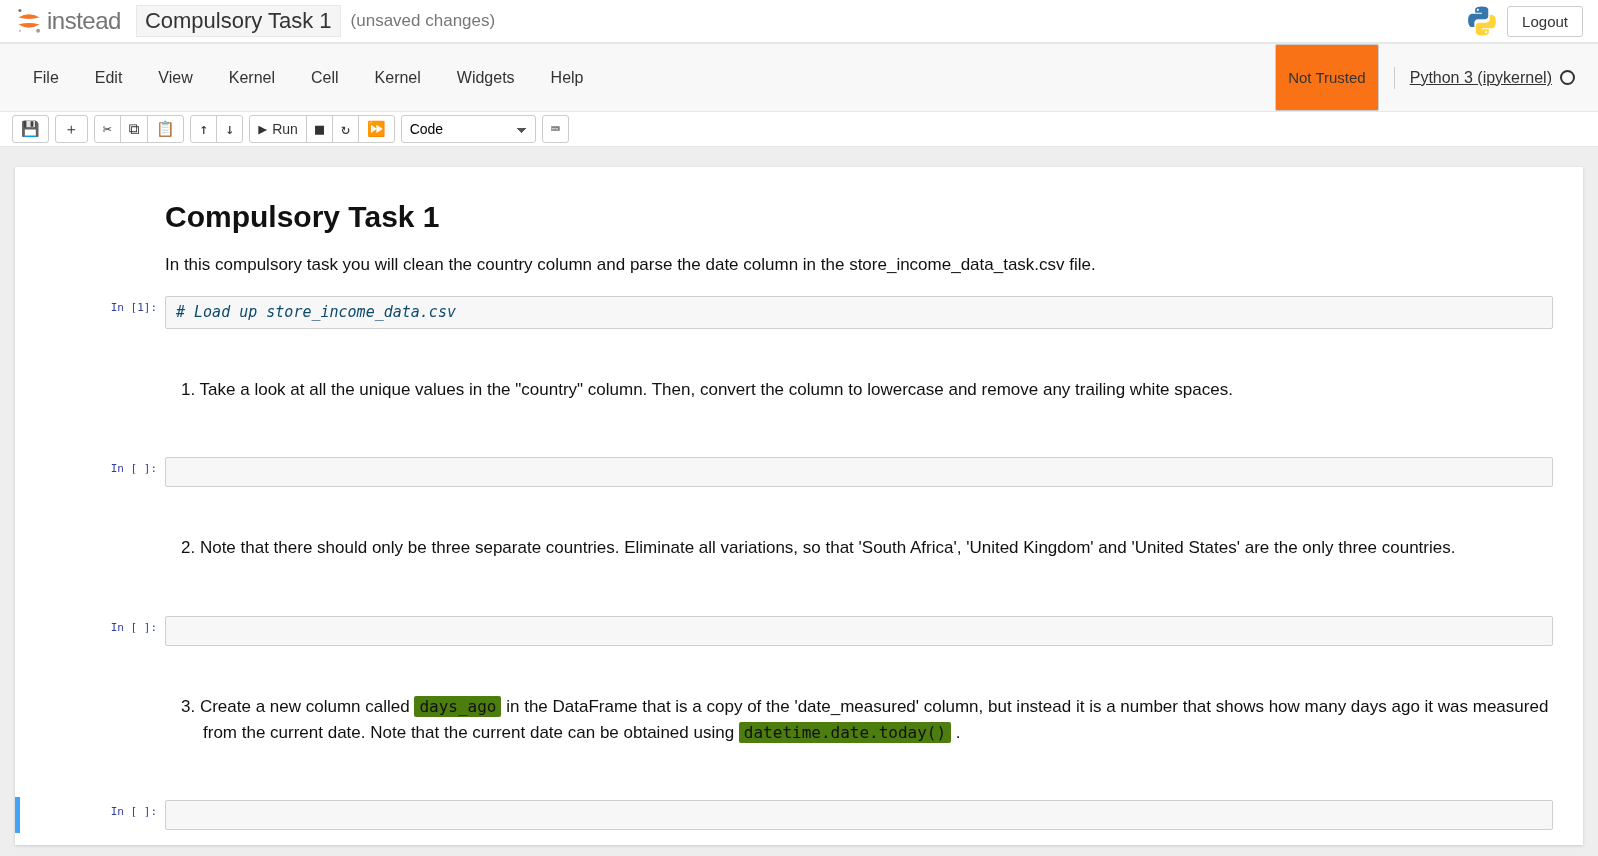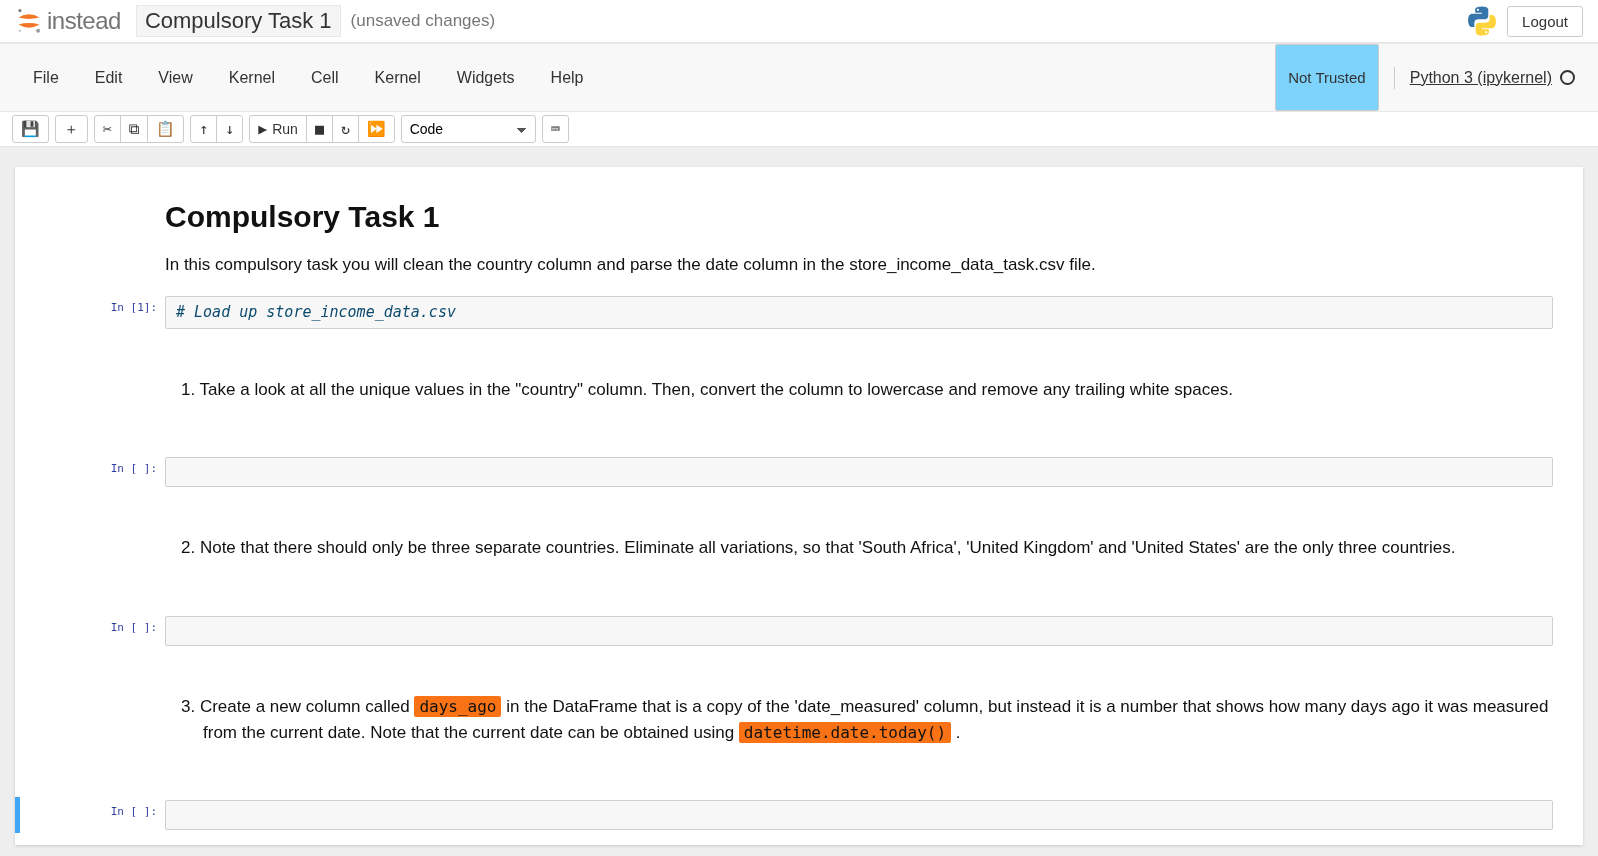--- a/index.html
+++ b/index.html
@@ -13,21 +13,21 @@
 .notebook-name { font-size: 22px; color: #333; background: #f5f5f5; border: 1px solid #e7e7e7; padding: 2px 8px; margin-right: 10px; cursor: pointer; }
 .save-status { font-size: 17px; color: #777; }
 .header-right { margin-left: auto; display: flex; align-items: center; gap: 10px; }
 .python-logo { width: 30px; height: 30px; }
 .logout-btn { padding: 6px 14px; border: 1px solid #ccc; border-radius: 3px; background: #fff; font-size: 15px; color: #333; cursor: pointer; }
 
 
 .menubar { display: flex; align-items: center; padding: 0 15px; border-bottom: 1px solid #e7e7e7; background: #f8f8f8; border-top: 1px solid #e7e7e7; }
 .menu-item { padding: 10px 18px; font-size: 16px; color: #333; cursor: pointer; }
 .menubar-right { margin-left: auto; display: flex; align-items: center; gap: 15px; padding-right: 8px; }
-.not-trusted { padding: 24px 12px; border: 1px solid #ccc; border-radius: 2px; background: #7dd3fc; font-size: 15px; color: #333; cursor: pointer; }
+.not-trusted { padding: 24px 12px; border: 1px solid #ccc; border-radius: 2px; background: #f97316; font-size: 15px; color: #333; cursor: pointer; }
 .kernel-divider { width:1px; height:22px; background:#ccc; }
 .kernel-status { display: flex; align-items: center; gap: 8px; font-size: 16px; color: #333; text-decoration: underline; }
 .kernel-circle { width: 15px; height: 15px; border: 2px solid #333; border-radius: 50%; }
 
 
 .toolbar { display: flex; align-items: center; padding: 3px 12px; border-bottom: 1px solid #e7e7e7; gap: 6px; }
 .tb-btn { padding: 4px 8px; border: 1px solid #ccc; border-radius: 3px; background: #fff; cursor: pointer; display: inline-flex; align-items: center; gap: 5px; height: 28px; font-size: 14px; color: #333; }
 .tb-group { display: flex; }
 .tb-group .tb-btn { border-radius: 0; margin-left: -1px; }
 .tb-group .tb-btn:first-child { border-radius: 3px 0 0 3px; margin-left: 0; }
@@ -44,21 +44,21 @@
 .cell-body { flex: 1; padding-right: 20px; }
 .text-cell .cell-body { padding-left: 0; }
 
 .code-input { border: 1px solid #cfcfcf; border-radius: 2px; background: #f7f7f7; padding: 6px 10px; font-family: monospace; font-size: 15px; min-height: 30px; line-height: 1.3; }
 .cm-comment { color: #0c4a6e; font-style: italic; }
 
 .rendered h1 { font-size: 30px; font-weight: 700; margin-bottom: 18px; color: #111; }
 .rendered p { font-size: 17px; line-height: 1.5; color: #111; margin-bottom: 10px; }
 .rendered ol { list-style: none; font-size: 17px; line-height: 1.55; color: #111; padding-left: 0; }
 .rendered ol li { margin-bottom: 6px; padding-left: 38px; text-indent: -22px;}
-.rendered code { background: #f97316; padding: 1px 5px; border-radius: 2px; font-family: monospace; font-size: 16px; }
+.rendered code { background: #4d7c0f; padding: 1px 5px; border-radius: 2px; font-family: monospace; font-size: 16px; }
 .rendered b { font-weight: 400; }
 
 .spacer-cell { height: 40px; }
 </style>
 </head>
 <body>
 
 <div class="header">
   <div class="logo">
     <svg class="logo-svg" viewBox="0 0 40 40">

